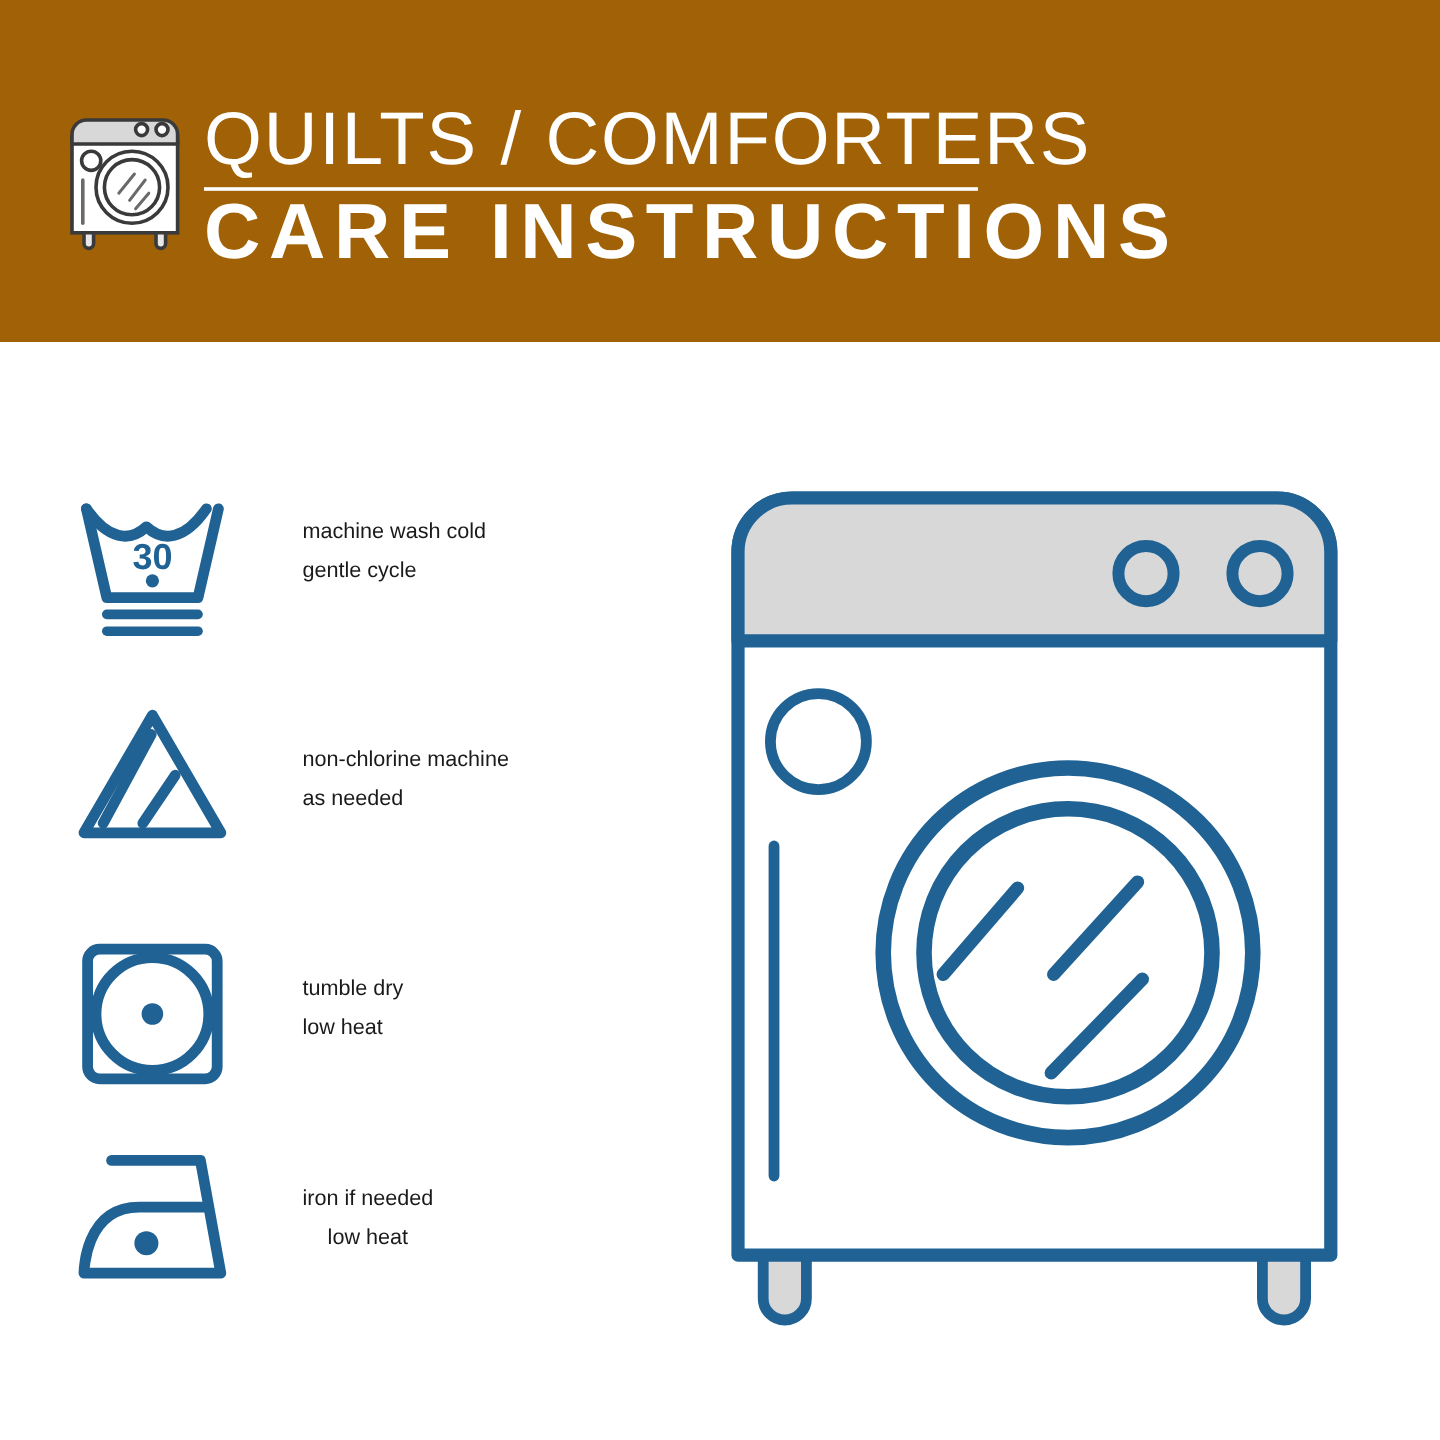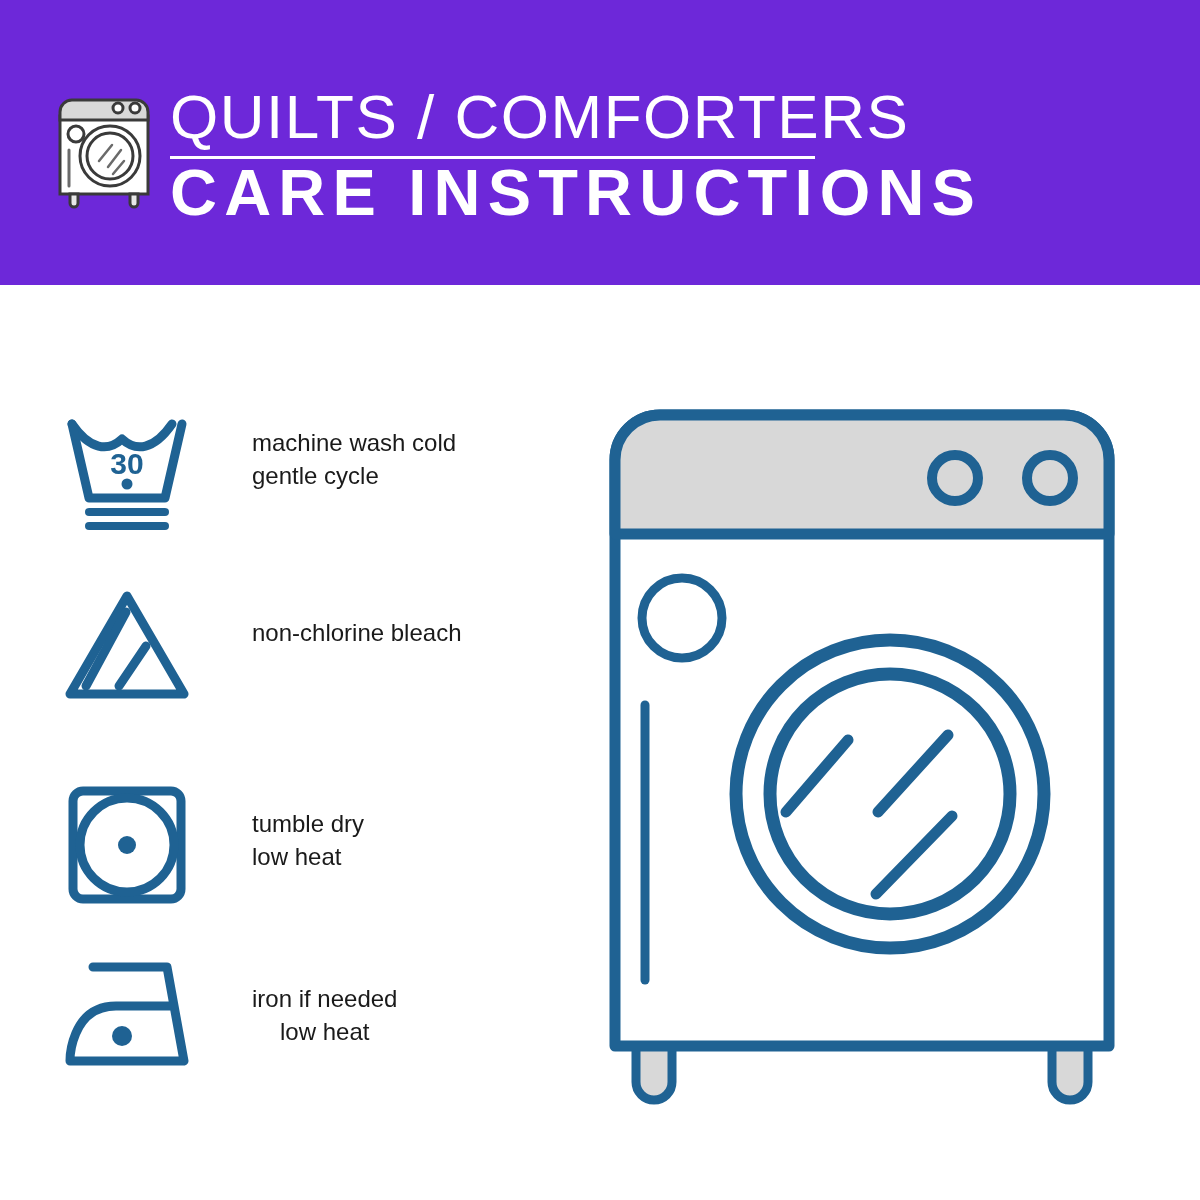--- a/index.html
+++ b/index.html
@@ -18,21 +18,21 @@
     overflow: hidden;
   }
 
   
   #header-band {
     position: absolute;
     left: 0;
     top: 0;
     width: 1200px;
     height: 285px;
-    background: #6d28d9;
+    background: #a16207;
     text-align: center;
   }
   #header-logo {
     position: absolute;
     left: 52px;
     top: 82px;
     width: 104px;
     height: 128px;
   }
   #header-text {
@@ -84,21 +84,21 @@
     position: absolute;
     left: 62px;
     top: 0;
     width: 136px;
     height: 120px;
   }
   .care-text {
     position: absolute;
     left: 252px;
     color: #1a1a1a;
-    font-size: 24px;
+    font-size: 18px;
     line-height: 33px;
     font-weight: 400;
     font-family: "Liberation Sans", sans-serif;
   }
   .care-text div { white-space: nowrap; }
 
   
   #washer {
     position: absolute;
     left: 600px;
@@ -169,21 +169,22 @@
 
     <div class="care-row" style="top:305px;">
       <div class="care-icon">
         <svg width="136" height="120" viewBox="0 0 136 120" xmlns="http://www.w3.org/2000/svg">
           <path d="M65 6 L122 104 L8 104 Z" fill="none" stroke="#1f6293" stroke-width="9" stroke-linejoin="round"></path>
           <line x1="64" y1="22" x2="24" y2="96" stroke="#1f6293" stroke-width="9" stroke-linecap="round"></line>
           <line x1="84" y1="56" x2="57" y2="96" stroke="#1f6293" stroke-width="9" stroke-linecap="round"></line>
         </svg>
       </div>
       <div class="care-text" style="top:26px;">
-        <div>non-chlorine bleach</div>
+        <div>non-chlorine machine</div>
+        <div>as needed</div>
       </div>
     </div>
 
     <div class="care-row" style="top:500px;">
       <div class="care-icon">
         <svg width="136" height="120" viewBox="0 0 136 120" xmlns="http://www.w3.org/2000/svg">
           <rect x="11" y="6" width="108" height="108" rx="10" ry="10" fill="none" stroke="#1f6293" stroke-width="9"></rect>
           <circle cx="65" cy="60" r="47" fill="none" stroke="#1f6293" stroke-width="9"></circle>
           <circle cx="65" cy="60" r="9" fill="#1f6293"></circle>
         </svg>

